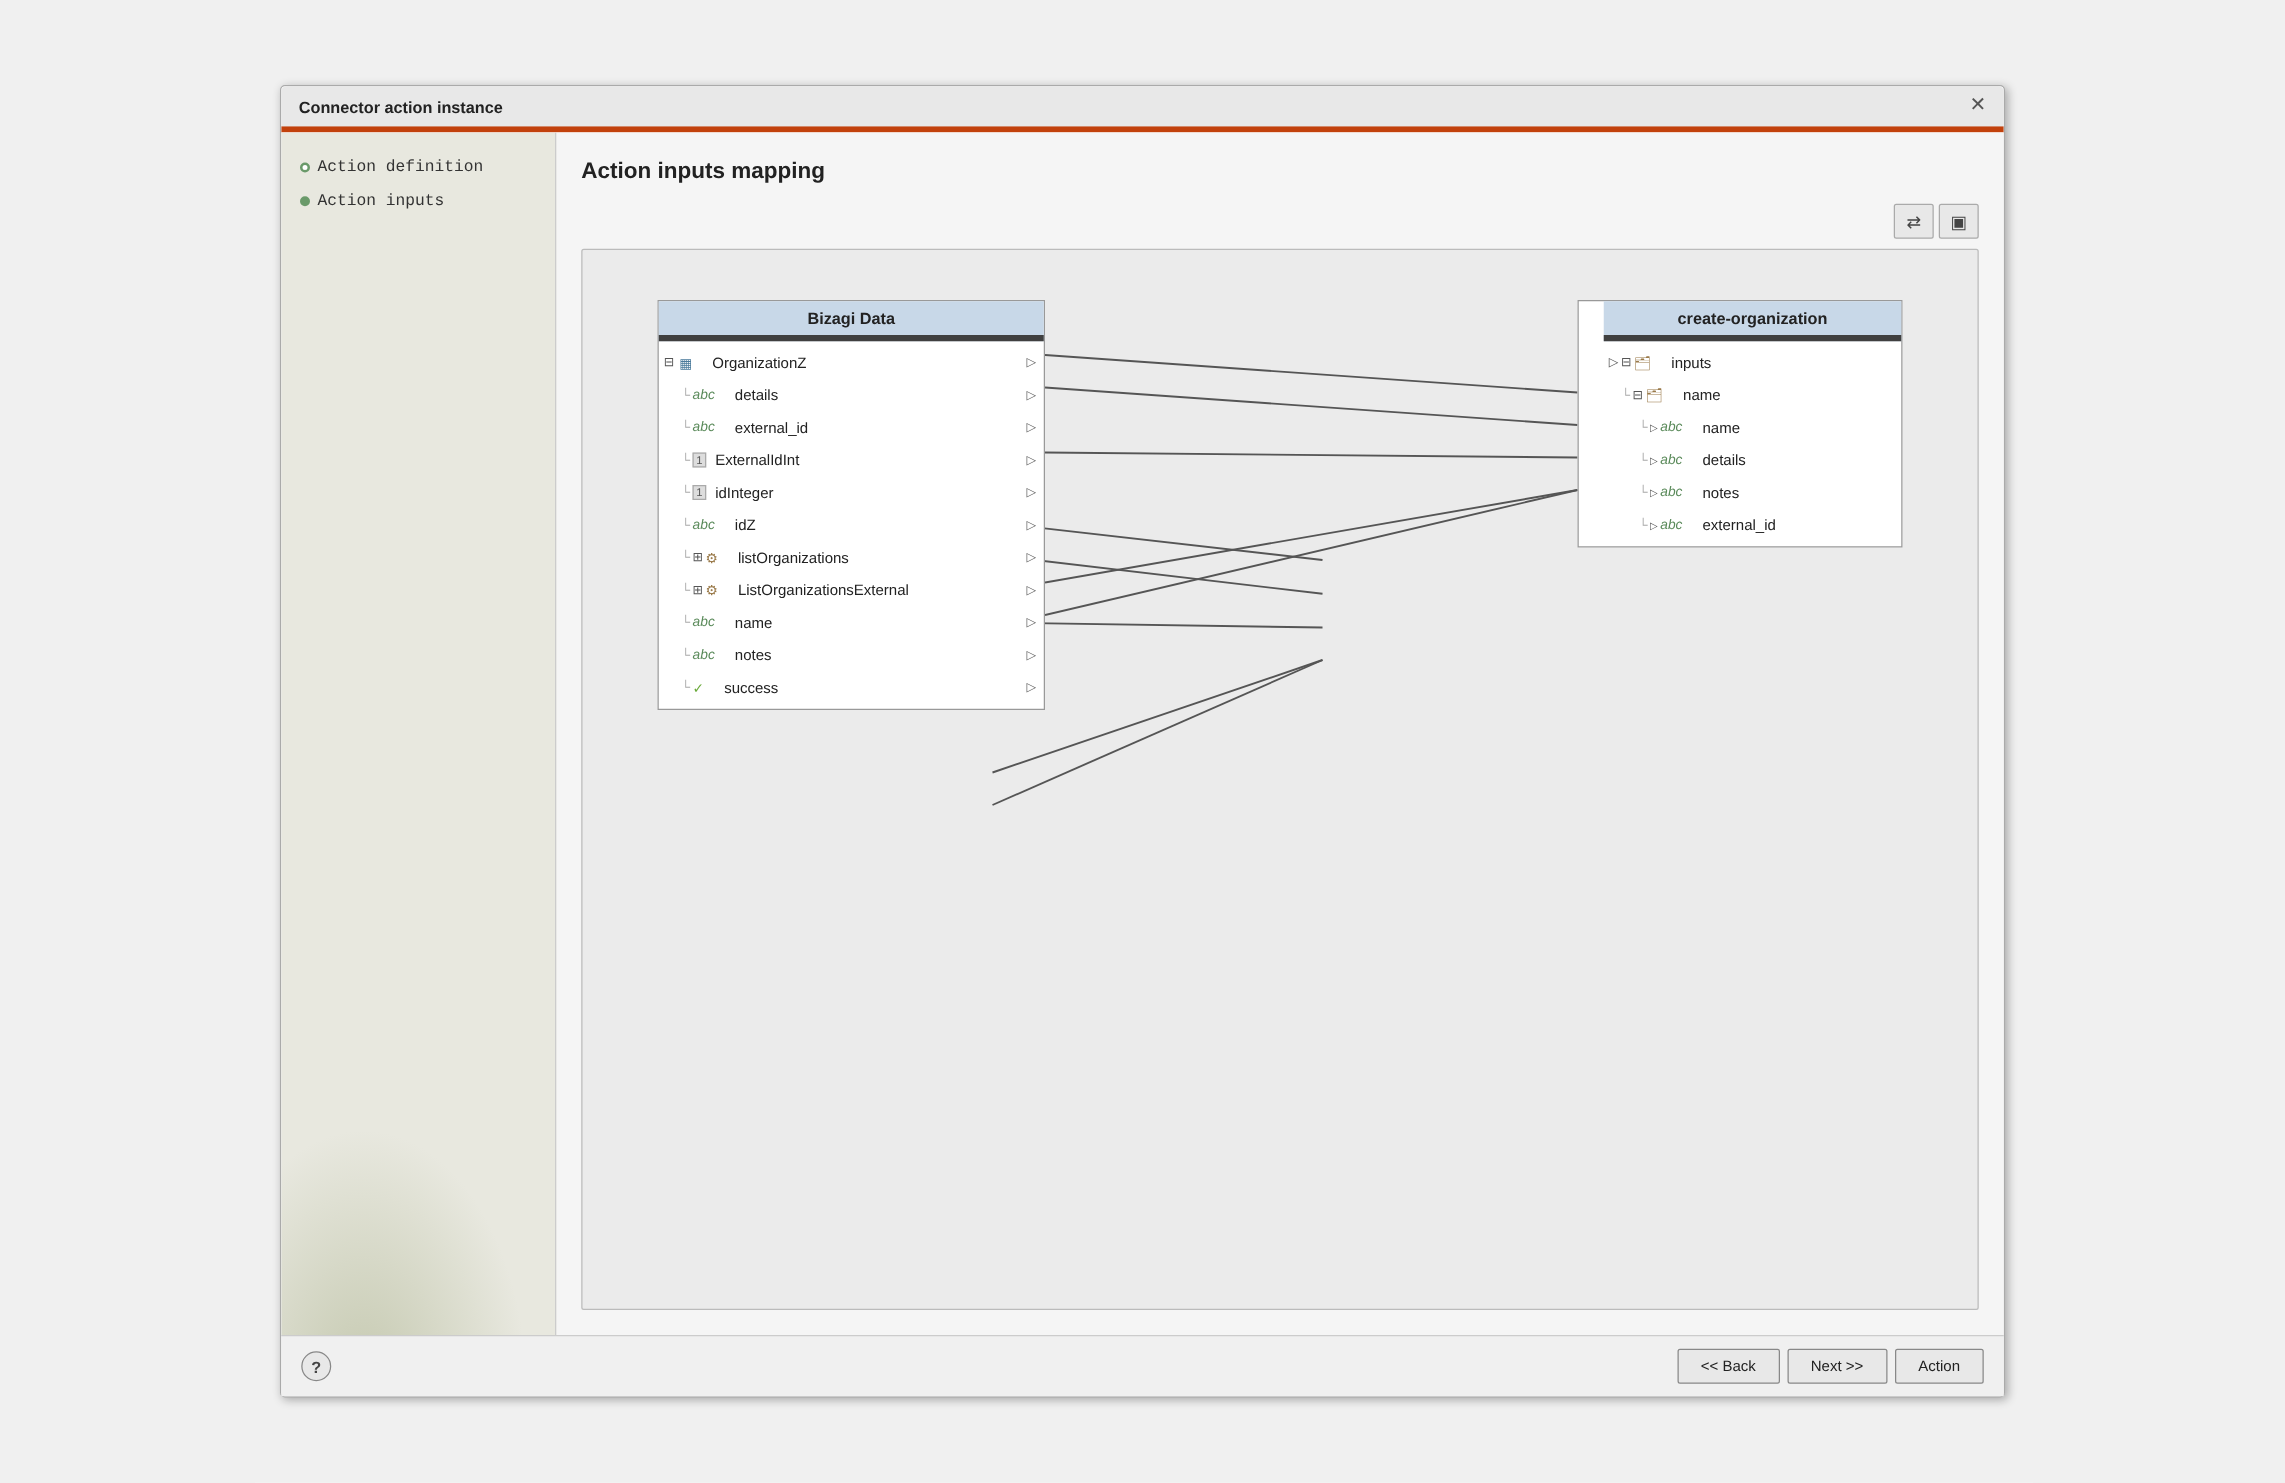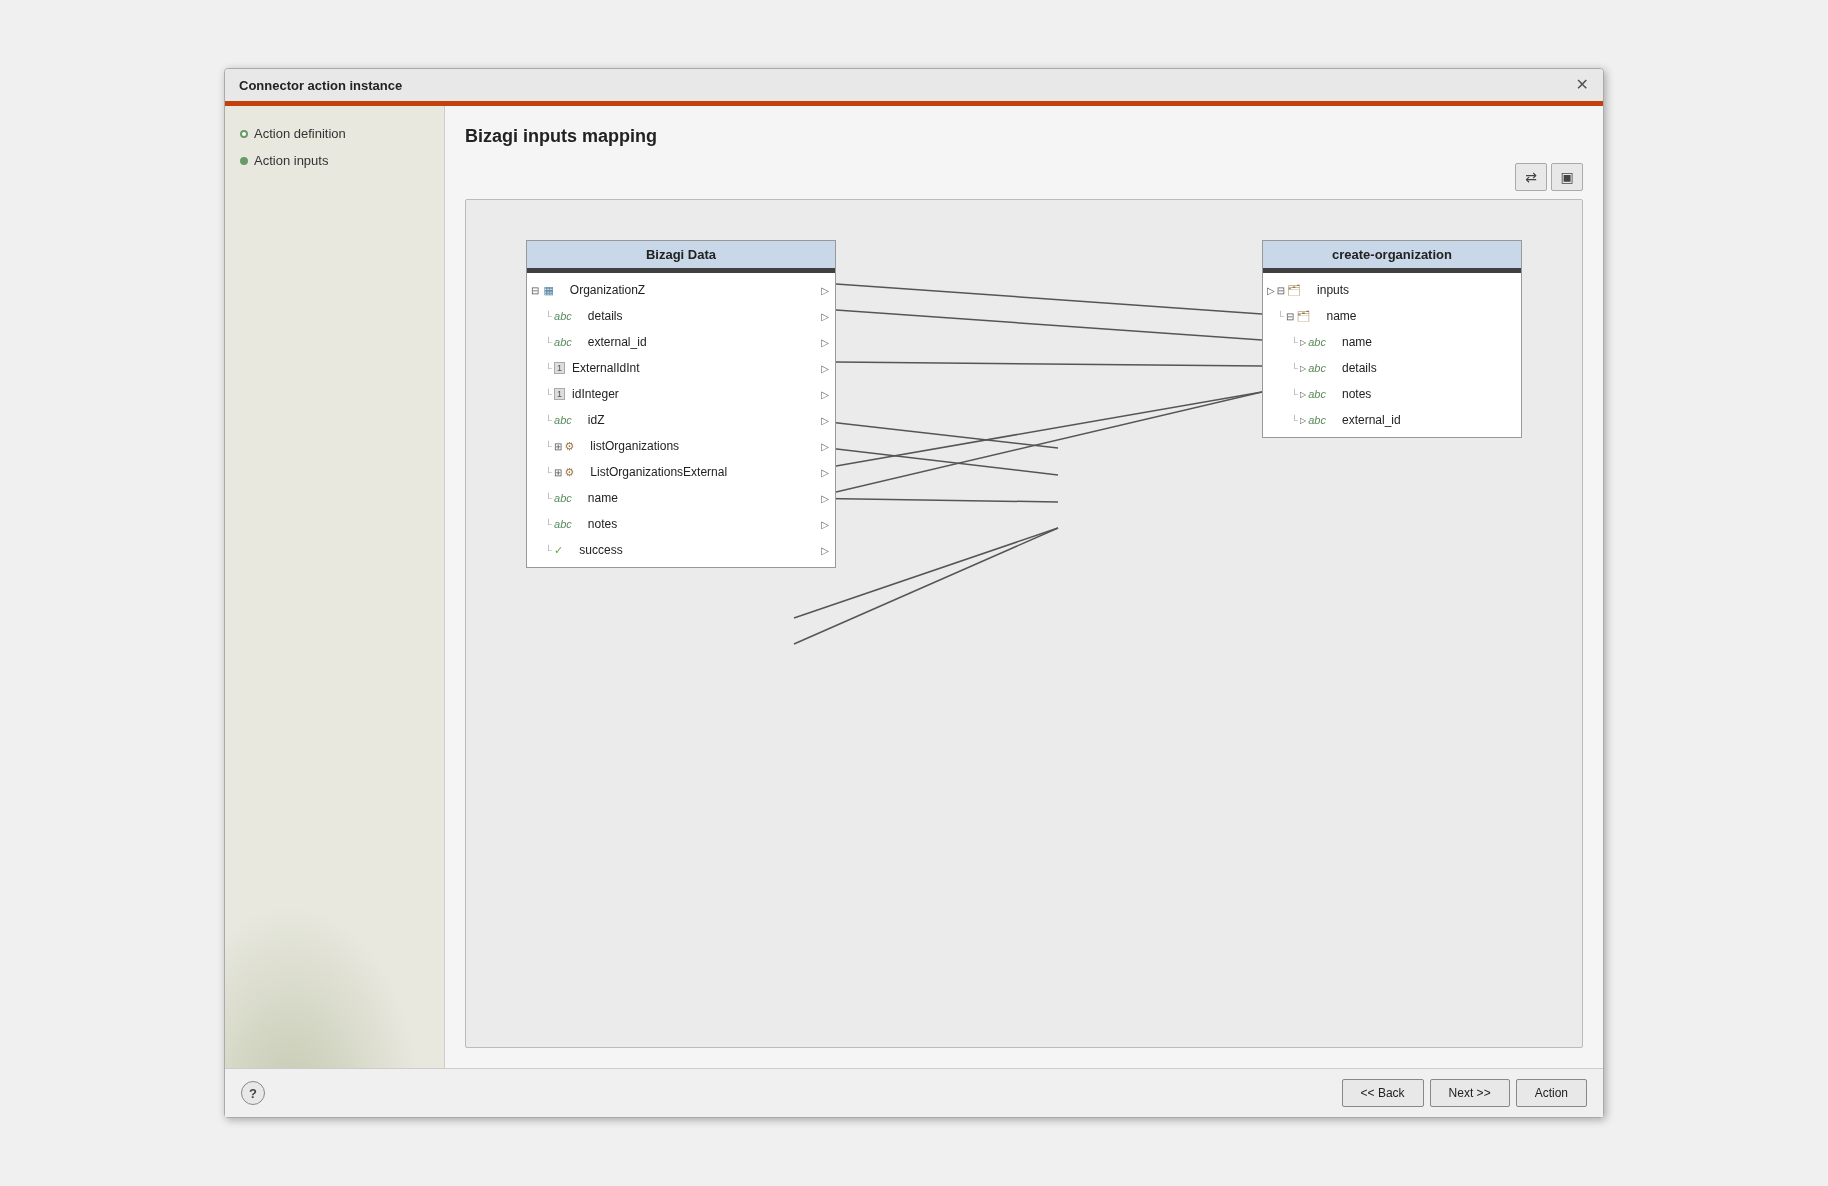--- a/index.html
+++ b/index.html
@@ -53,20 +53,21 @@
     .sidebar {
       width: 220px;
       background: #e8e8df;
       border-right: 1px solid #ccc;
       padding: 20px 15px;
       display: flex;
       flex-direction: column;
       gap: 12px;
       position: relative;
       overflow: hidden;
+      font-family: Liberation Mono, monospace;
     }
     .sidebar::after {
       content: '';
       position: absolute;
       bottom: 0;
       left: 0;
       right: 0;
       height: 200px;
       background: radial-gradient(ellipse at 30% 120%, #c5c9b0 0%, transparent 60%);
       pointer-events: none;
@@ -234,21 +235,21 @@
         <span class="bullet"></span>
         <span>Action definition</span>
       </div>
       <div class="sidebar-item active">
         <span class="bullet"></span>
         <span>Action inputs</span>
       </div>
     </div>
 
     <div class="main-content">
-      <div class="page-title">Bizagi inputs mapping</div>
+      <div class="page-title">Action inputs mapping</div>
 
       <div class="toolbar">
         <button class="toolbar-btn" title="Mapping">
           <span>⇄</span>
         </button>
         <button class="toolbar-btn" title="Layout">
           <span>▣</span>
         </button>
       </div>
 
@@ -362,21 +363,21 @@
               <line x1="0" y1="70" x2="100%" y2="100" stroke="#555" stroke-width="1.5"></line>
 
               <line x1="0" y1="122" x2="100%" y2="126" stroke="#555" stroke-width="1.5"></line>
 
               <line x1="0" y1="226" x2="100%" y2="152" stroke="#555" stroke-width="1.5"></line>
 
               <line x1="0" y1="252" x2="100%" y2="152" stroke="#555" stroke-width="1.5"></line>
             </svg>
           </div>
 
-          <div class="data-table" style="min-width:260px;">
+          <div class="data-table" style="min-width:260px;padding-left:20px;">
             <div class="data-table-header">create-organization</div>
             <div class="data-table-rows">
 
               <div class="data-row">
                 <span style="color:#555;font-size:10px;margin-right:2px;">▷</span>
                 <span style="color:#555;font-size:10px;margin-right:2px;">⊟</span>
                 <span class="row-icon icon-folder">🗂</span>
                 <span class="row-label">inputs</span>
               </div>
 

